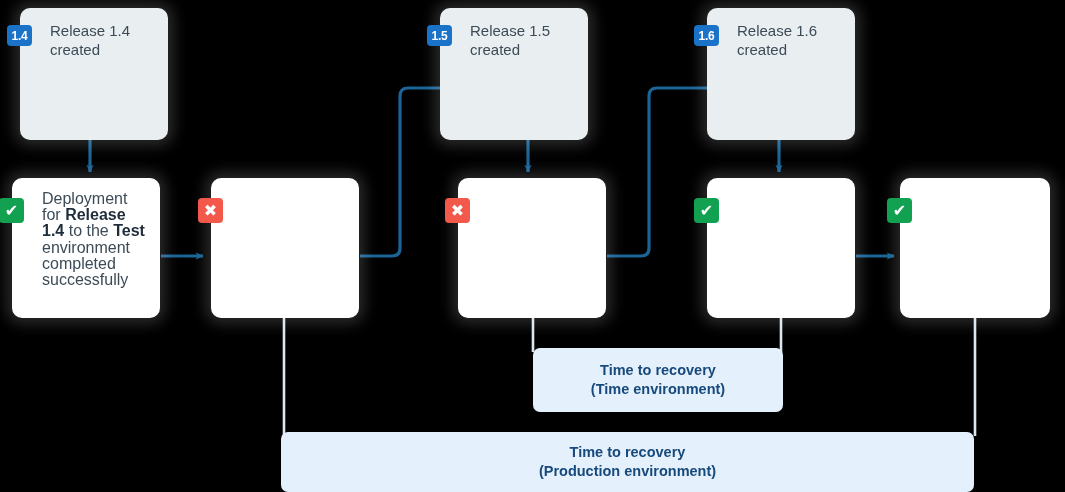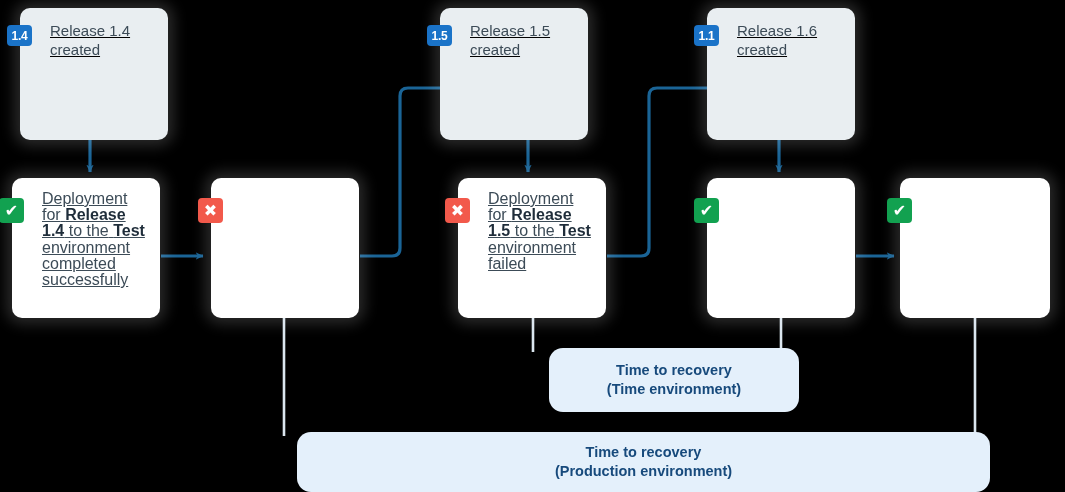--- a/index.html
+++ b/index.html
@@ -8,21 +8,21 @@
 
   #stage{position:absolute;inset:0;width:1065px;height:492px;}
 
   
   .card{position:absolute;border-radius:10px;box-sizing:border-box;
         box-shadow:0 0 14px 6px rgba(255,255,255,0.16);}
 
   .release-card{background:#e9eef1;}
   .deploy-card{background:#ffffff;}
 
-  .card-body{position:absolute;left:30px;right:10px;top:13px;text-decoration:underline;}
+  .card-body{position:absolute;left:30px;right:10px;top:13px;}
 
   .release-title{color:#3c4b57;font-size:15px;line-height:19px;}
 
   .deploy-text{color:#3c4b57;font-size:16px;line-height:16.2px;}
   .deploy-text b{color:#1f2d3a;font-weight:bold;}
 
   
   .badge{position:absolute;border-radius:4px;display:flex;
          align-items:center;justify-content:center;color:#fff;}
 
@@ -32,24 +32,24 @@
   .state-badge{width:25px;height:25px;left:-13px;top:20px;
                font-size:16px;font-weight:bold;line-height:1;}
   .state-ok{background:#12a150;}
   .state-fail{background:#f2594b;}
 
   
   #wires{position:absolute;left:0;top:0;width:1065px;height:492px;
          pointer-events:none;}
 
   
-  .rbar{position:absolute;background:#e4f0fb;border-radius:14px;
+  .rbar{position:absolute;background:#e4f0fb;border-radius:7px;
         display:flex;align-items:center;justify-content:center;
         text-align:center;color:#174a7c;font-size:14.5px;font-weight:bold;
-        line-height:19px;margin-left:16px;}
+        line-height:19px;}
 </style>
 </head>
 <body>
 
 <div id="stage">
 
   <svg id="wires" viewBox="0 0 1065 492" width="1065" height="492">
     <defs>
       <marker id="arw" markerWidth="9" markerHeight="9" refX="7.5" refY="4.5" orient="auto" markerUnits="userSpaceOnUse">
         <path d="M0,0.8 L8,4.5 L0,8.2 L2.6,4.5 Z" fill="#1a6496"></path>
@@ -95,21 +95,21 @@
     <div class="badge ver-badge">1.5</div>
     <div class="card-body">
       <div class="release-title">
         <span>Release 1.5</span><br>
         <span>created</span>
       </div>
     </div>
   </div>
 
   <div class="card release-card" style="left:707px;top:8px;width:148px;height:132px;">
-    <div class="badge ver-badge">1.1</div>
+    <div class="badge ver-badge">1.6</div>
     <div class="card-body">
       <div class="release-title">
         <span>Release 1.6</span><br>
         <span>created</span>
       </div>
     </div>
   </div>
 
   <div class="card deploy-card" style="left:12px;top:178px;width:148px;height:140px;">
     <div class="badge state-badge state-ok">✔</div>
@@ -120,26 +120,20 @@
       <span>environment completed successfully</span>
     </div>
   </div>
 
   <div class="card deploy-card" style="left:211px;top:178px;width:148px;height:140px;">
     <div class="badge state-badge state-fail">✖</div>
   </div>
 
   <div class="card deploy-card" style="left:458px;top:178px;width:148px;height:140px;">
     <div class="badge state-badge state-fail">✖</div>
-    <div class="card-body deploy-text">
-      <span>Deployment for</span>
-      <b>Release 1.5</b><span> to the</span>
-      <b>Test</b>
-      <span>environment failed</span>
-    </div>
   </div>
 
   <div class="card deploy-card" style="left:707px;top:178px;width:148px;height:140px;">
     <div class="badge state-badge state-ok">✔</div>
   </div>
 
   <div class="card deploy-card" style="left:900px;top:178px;width:150px;height:140px;">
     <div class="badge state-badge state-ok">✔</div>
   </div>
 

